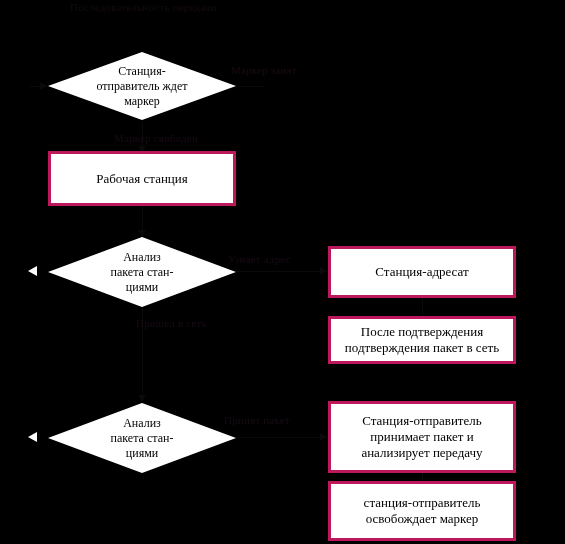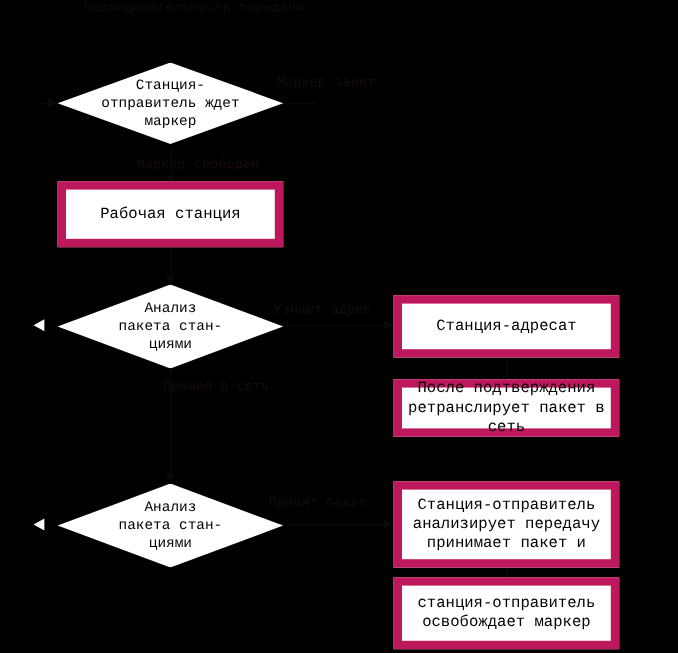--- a/index.html
+++ b/index.html
@@ -7,41 +7,41 @@
     margin: 0;
     padding: 0;
     background: #000000;
   }
   #canvas {
     position: relative;
     width: 565px;
     height: 544px;
     background: #000000;
     overflow: hidden;
-    font-family: Liberation Mono, monospace;
+    font-family: Liberation Serif, serif;
   }
 
   
   .title {
     position: absolute;
     left: 70px;
     top: 1px;
     width: 230px;
     font-size: 11px;
     line-height: 13px;
     color: #140a12;
     letter-spacing: 0.2px;
     white-space: nowrap;
   }
 
   
   .proc {
     position: absolute;
     background: #ffffff;
-    border: 7px solid #be185d;
+    border: 3px solid #be185d;
     color: #000000;
     font-size: 13px;
     line-height: 16px;
     text-align: center;
     display: flex;
     flex-direction: column;
     align-items: center;
     justify-content: center;
     box-sizing: border-box;
     padding: 2px 4px;
@@ -173,38 +173,38 @@
   <div class="elabel" style="left:228px; top:253px;">Узнает адрес</div>
 
   <div class="elabel" style="left:136px; top:317px;">Прошел в сеть</div>
 
   <div class="proc" style="left:328px; top:246px; width:188px; height:52px;">
     <span class="ln">Станция-адресат</span>
   </div>
 
   <div class="proc" style="left:328px; top:316px; width:188px; height:48px;align-items:center;">
     <span class="ln">После подтверждения</span>
-    <span class="ln">ретранслирует пакет в сеть</span>
+    <span class="ln">подтверждения пакет в сеть</span>
   </div>
 
   <div class="diamond" style="left:48px; top:403px; width:188px; height:70px;">
     <div class="shape"></div>
     <div class="dtext">
       <span class="ln">Анализ</span>
       <span class="ln">пакета стан-</span>
       <span class="ln">циями</span>
     </div>
   </div>
 
   <div class="elabel" style="left:224px; top:414px;">Принят пакет</div>
 
   <div class="proc" style="left:328px; top:401px; width:188px; height:72px;">
     <span class="ln">Станция-отправитель</span>
+    <span class="ln">принимает пакет и</span>
     <span class="ln">анализирует передачу</span>
-    <span class="ln">принимает пакет и</span>
   </div>
 
   <div class="proc" style="left:328px; top:481px; width:188px; height:60px;">
     <span class="ln">станция-отправитель</span>
     <span class="ln">освобождает маркер</span>
   </div>
 
 </div>
 
 </body></html>

